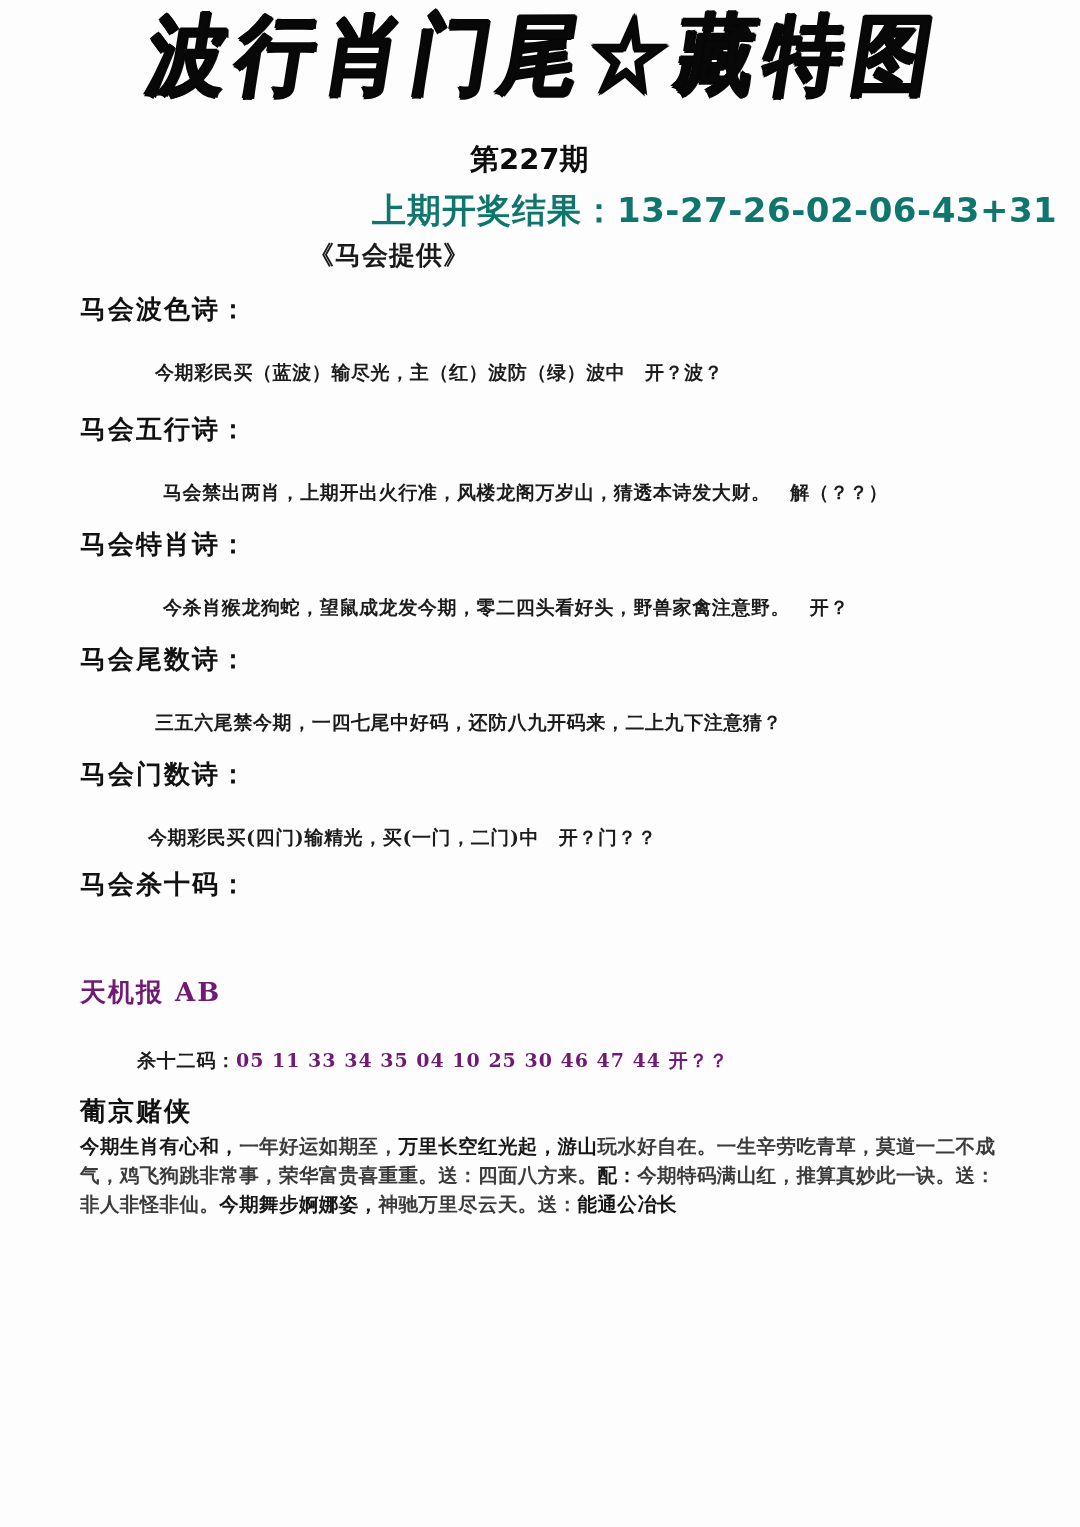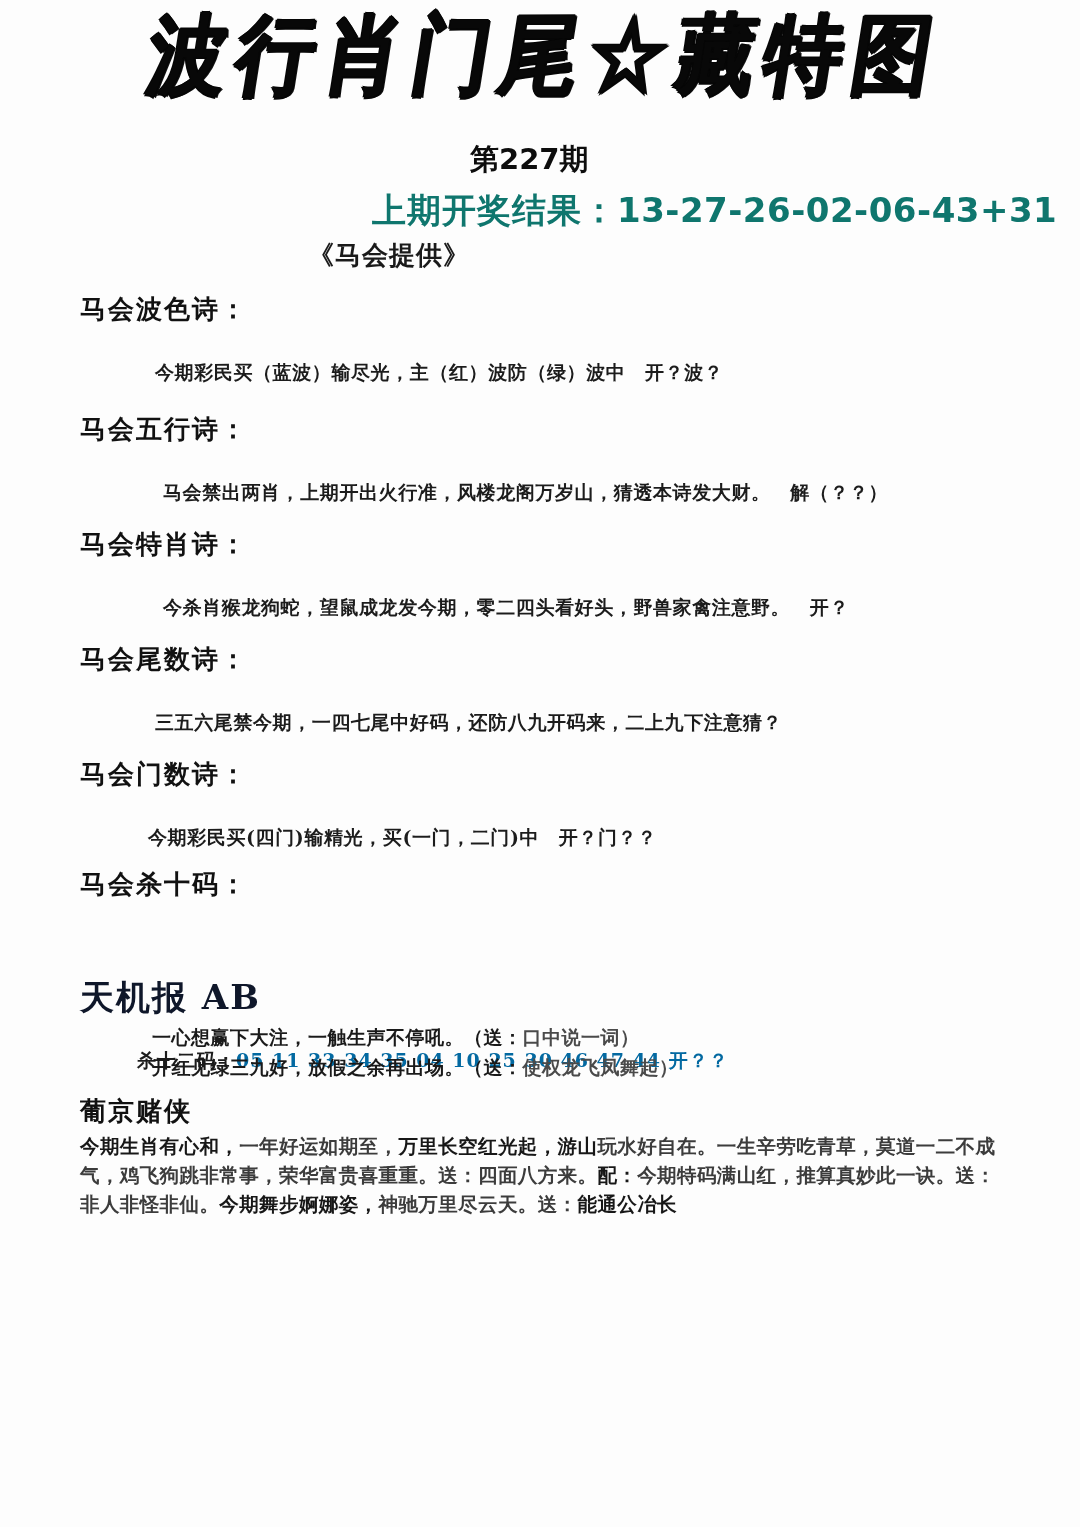--- a/index.html
+++ b/index.html
@@ -125,31 +125,31 @@
     font-size:19px;
     font-weight:700;
     color:#1c1c1c;
     white-space:nowrap;
   }
   .kill-label{letter-spacing:0.8px;}
   .kill-nums{
     font-family:"DejaVu Serif","Liberation Serif",serif;
     font-weight:600;
     letter-spacing:1px;
-    color:#0369a1;
+    color:#701a75;
   }
 
   
   .tianji-head{
     position:absolute;
     left:80px; top:975px;
     font-family:"DejaVu Serif","Liberation Serif",serif;
-    font-size:34px;
-    font-weight:600;
-    color:#0f172a;
+    font-size:26px;
+    font-weight:600;
+    color:#701a75;
     letter-spacing:2px;
   }
   .tianji-lines{
     position:absolute;
     left:152px;
     top:1022px;
   }
   .tianji-line{
     font-family:"DejaVu Serif","Liberation Serif",serif;
     font-size:19px;
@@ -275,28 +275,20 @@
   <div class="section" style="top:867px">
     <div class="sec-head">马会杀十码：</div>
   </div>
   <div class="kill-line">
     <div class="kill-row">
       <span class="kill-label">杀十二码：</span><span class="kill-nums">05 11 33 34 35 04 10 25 30 46 47 44 开？？</span>
     </div>
   </div>
 
   <div class="tianji-head">天机报 AB</div>
-  <div class="tianji-lines">
-    <div class="tianji-line">
-      <span>一心想赢下大注，一触生声不停吼。（送：</span><span class="soft">口中说一词）</span>
-    </div>
-    <div class="tianji-line">
-      <span>开红见绿三九好，放假之余再出场。（送：</span><span class="soft">使权龙飞凤舞起）</span>
-    </div>
-  </div>
 
   <div class="pj-head">葡京赌侠</div>
   <div class="pj-body">
     <div class="pj-line">
       <span>今期生肖有心和，</span><span class="lite">一年好运如期至，</span><span>万里长空红光起，</span><span>游山</span><span class="lite">玩水好自在。一生辛劳吃青草，莫道一二不成</span>
     </div>
     <div class="pj-line">
       <span class="lite">气，鸡飞狗跳非常事，荣华富贵喜重重。送：四面八方来。</span><span>配：</span><span class="lite">今期特码满山红，推算真妙此一诀。送：</span>
     </div>
     <div class="pj-line">

